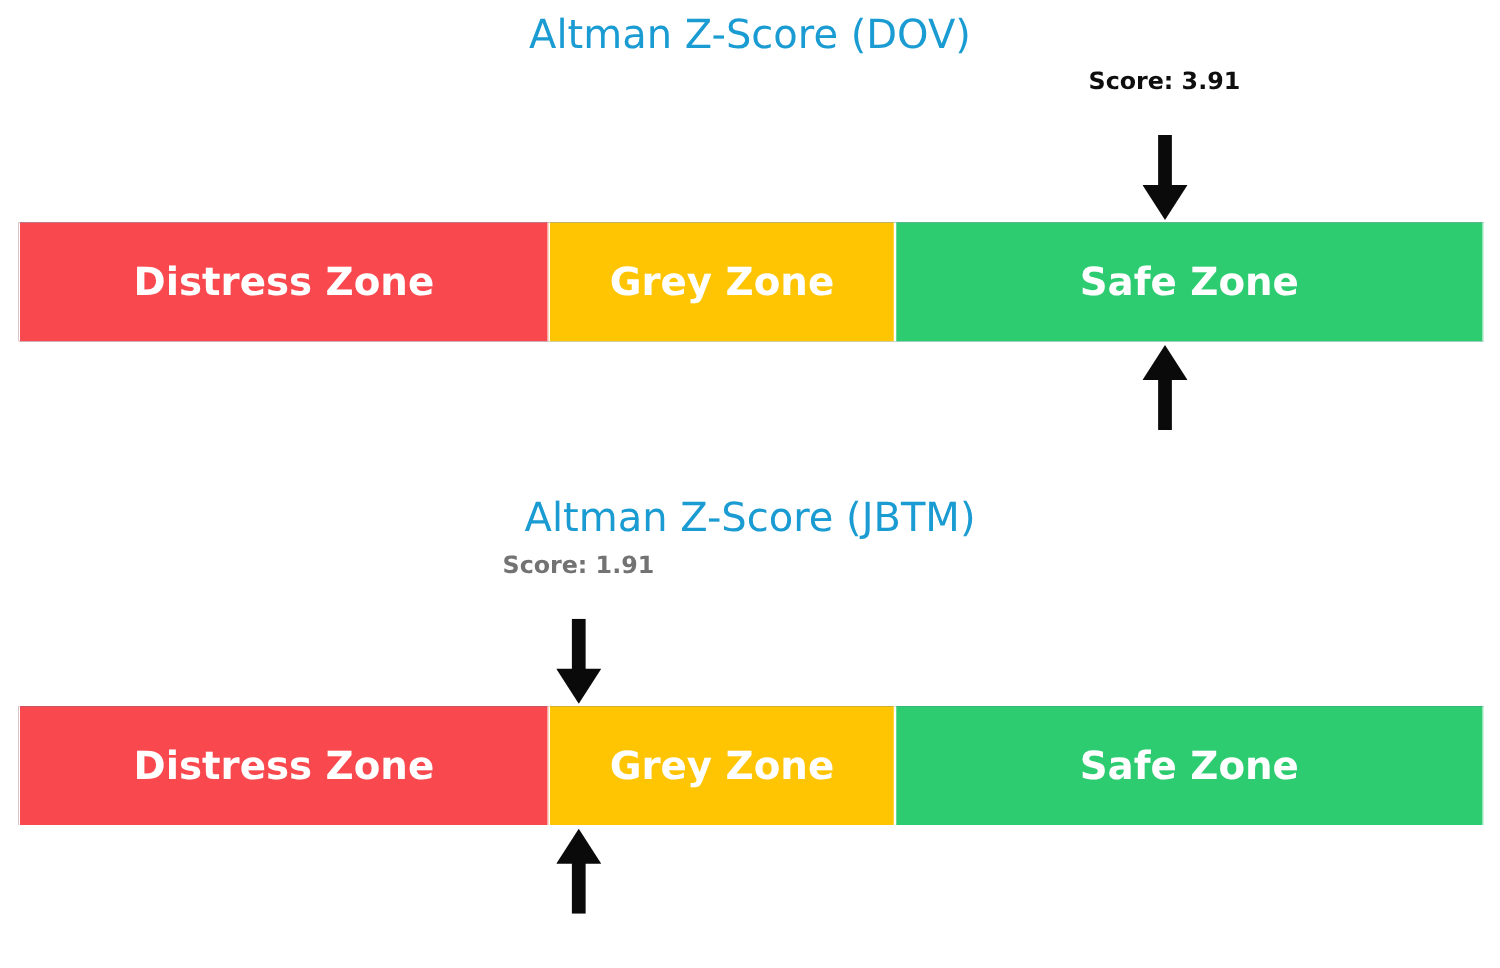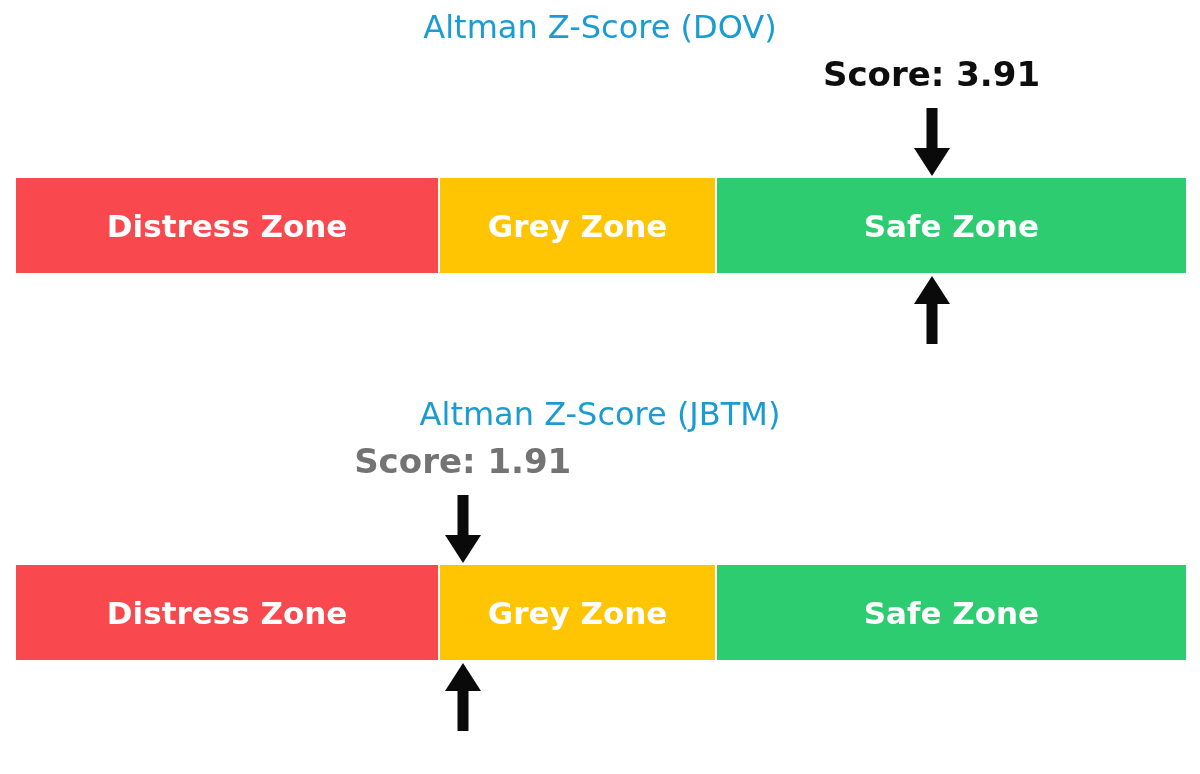--- a/index.html
+++ b/index.html
@@ -31,21 +31,21 @@
     text-align: center;
     font-size: 32px;
     font-weight: 400;
     letter-spacing: 0px;
   }
 
   .score-annotation {
     position: absolute;
     top: 54px;
     transform: translateX(-50%);
-    font-size: 34px;
+    font-size: 19px;
     font-weight: 700;
     color: #0e0e0e;
     white-space: nowrap;
   }
 
   .marker-arrow {
     position: absolute;
     transform: translateX(-50%);
     width: 36px;
     height: 68px;

